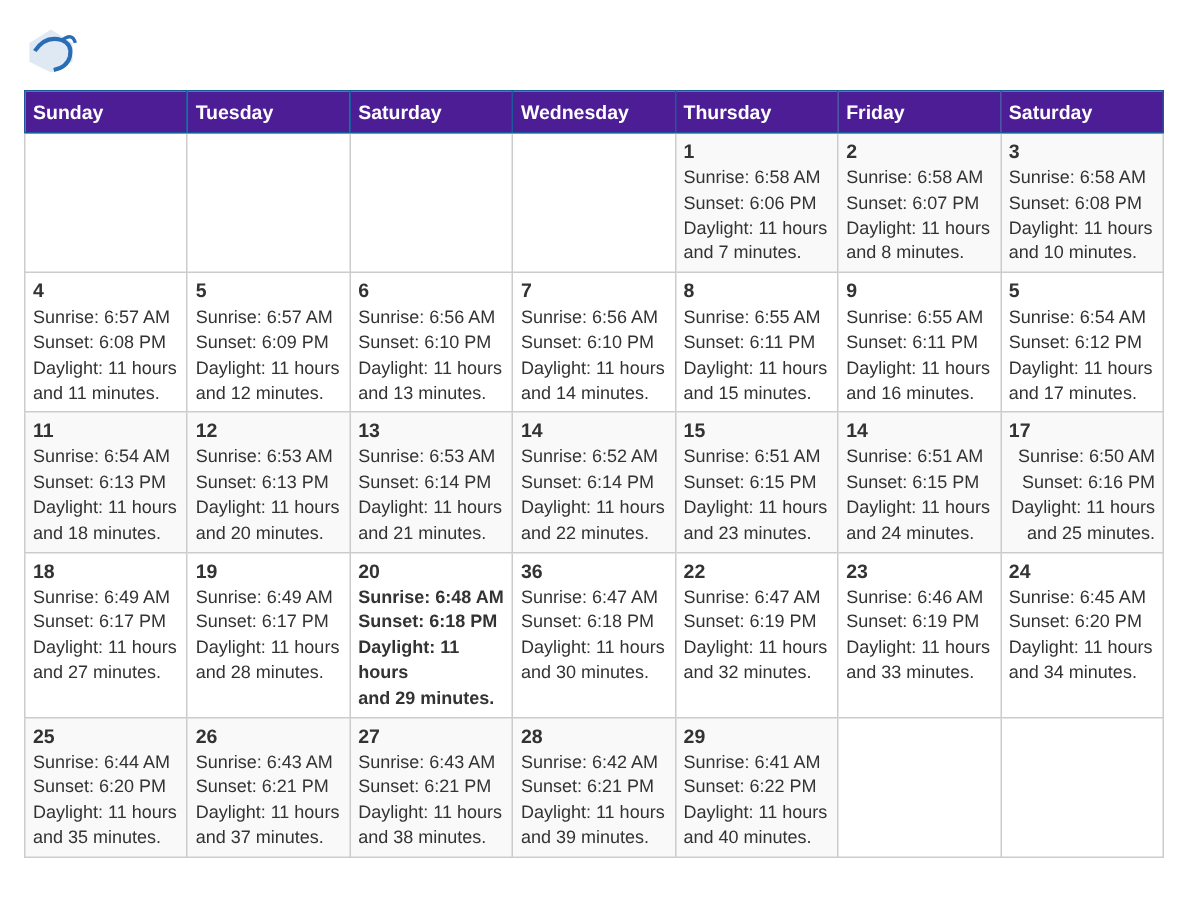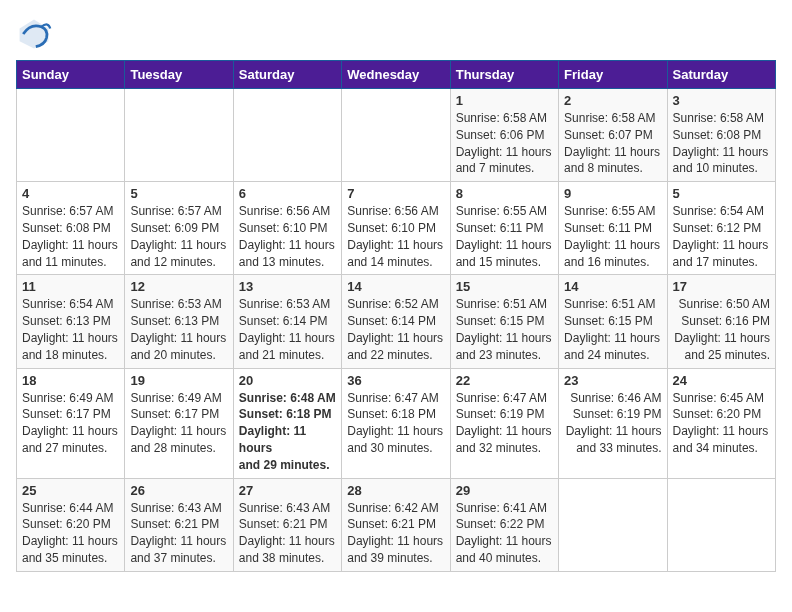--- a/index.html
+++ b/index.html
@@ -287,21 +287,21 @@
         </td>
         <td>
           <div class="day-number">22</div>
           <div class="day-info" style="white-space: pre-line;">Sunrise: 6:47 AM
 Sunset: 6:19 PM
 Daylight: 11 hours
 and 32 minutes.</div>
         </td>
         <td>
           <div class="day-number">23</div>
-          <div class="day-info" style="white-space: pre-line; text-align: right;">Sunrise: 6:46 AM
+          <div class="day-info" style="white-space: pre-line;">Sunrise: 6:46 AM
 Sunset: 6:19 PM
 Daylight: 11 hours
 and 33 minutes.</div>
         </td>
         <td>
           <div class="day-number">24</div>
           <div class="day-info" style="white-space: pre-line;">Sunrise: 6:45 AM
 Sunset: 6:20 PM
 Daylight: 11 hours
 and 34 minutes.</div>

